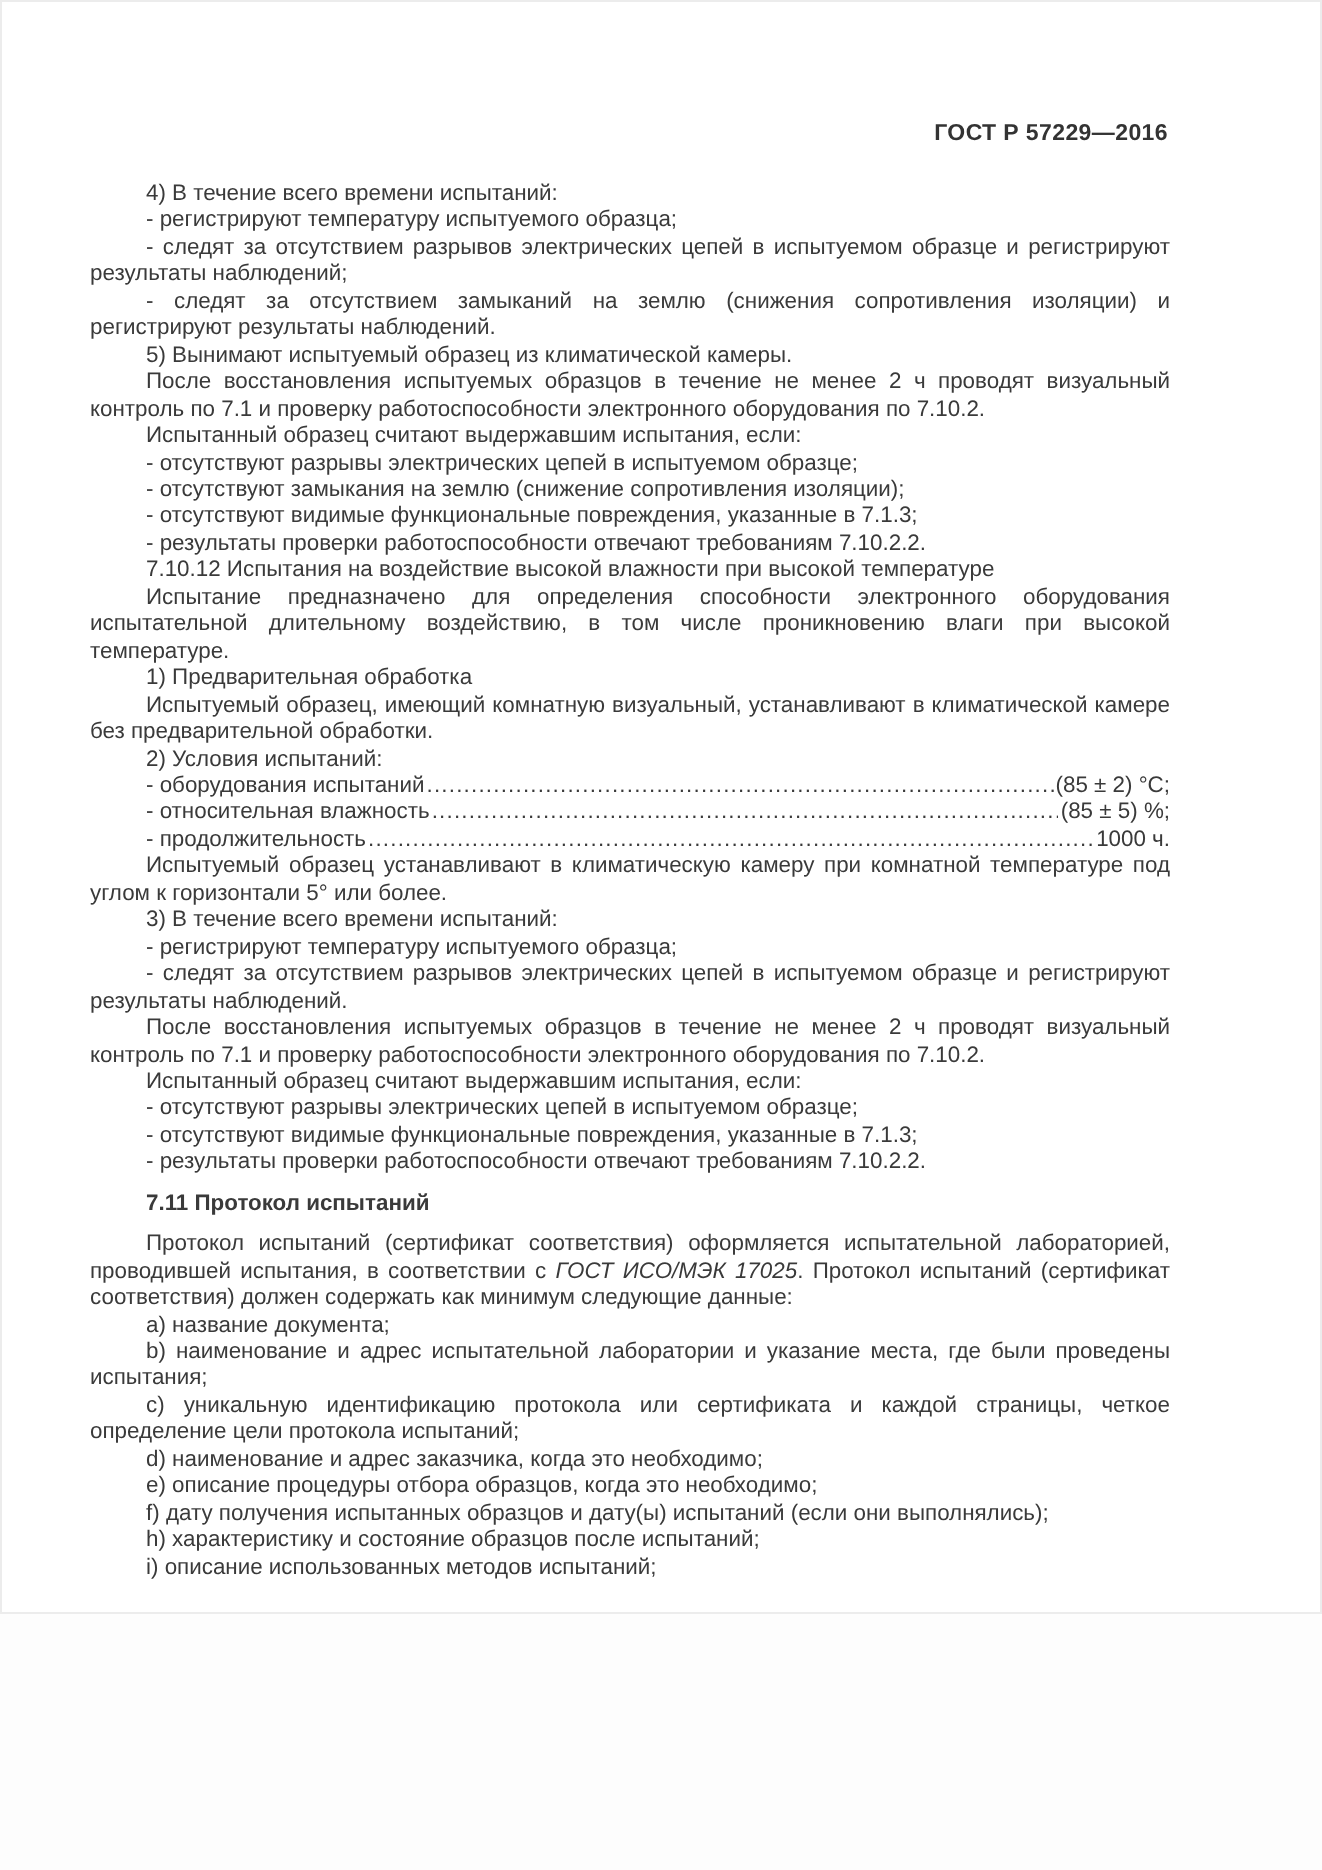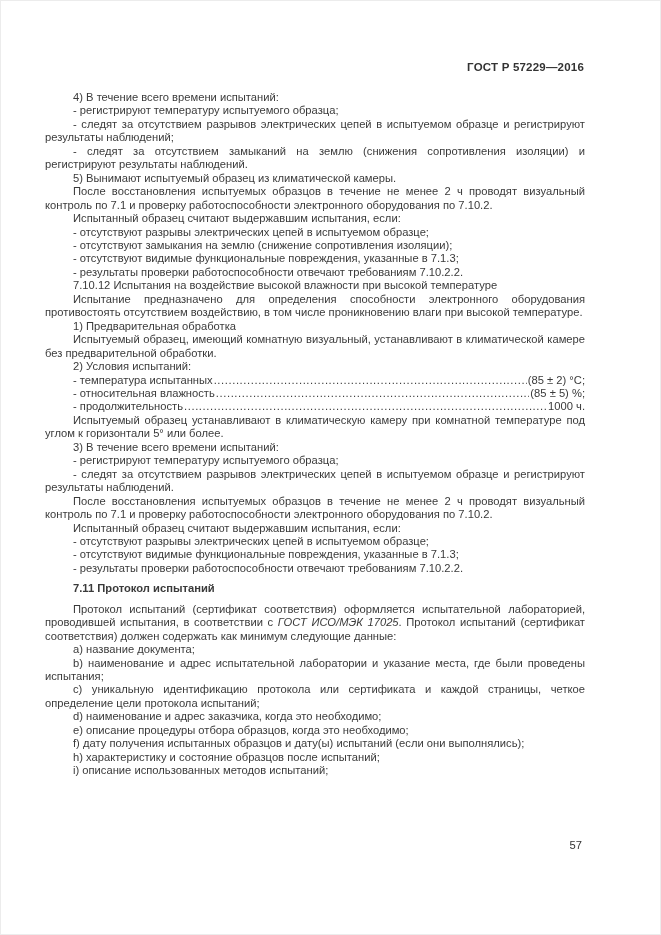--- a/index.html
+++ b/index.html
@@ -4,21 +4,21 @@
 <style>
   html, body { margin: 0; padding: 0; }
   body {
     width: 661px; height: 935px;
     background: #fdfdfd;
     font-family: "Liberation Sans", sans-serif;
     color: #3a3a3a;
   }
   .page {
     position: relative;
-    width: 661px; height: 935px;
+    width: 661px; height: 807px;
     background: #fff;
     box-shadow: inset 0 0 0 1px #ececec;
     overflow: hidden;
   }
   .running-header {
     position: absolute;
     top: 61px; right: 77px;
     font-size: 11.5px;
     font-weight: bold;
     letter-spacing: 0.2px;
@@ -80,27 +80,27 @@
     <p>- следят за отсутствием разрывов электрических цепей в испытуемом образце и регистрируют результаты наблюдений;</p>
     <p>- следят за отсутствием замыканий на землю (снижения сопротивления изоляции) и регистрируют результаты наблюдений.</p>
     <p>5) Вынимают испытуемый образец из климатической камеры.</p>
     <p>После восстановления испытуемых образцов в течение не менее 2 ч проводят визуальный контроль по 7.1 и проверку работоспособности электронного оборудования по 7.10.2.</p>
     <p>Испытанный образец считают выдержавшим испытания, если:</p>
     <p>- отсутствуют разрывы электрических цепей в испытуемом образце;</p>
     <p>- отсутствуют замыкания на землю (снижение сопротивления изоляции);</p>
     <p>- отсутствуют видимые функциональные повреждения, указанные в 7.1.3;</p>
     <p>- результаты проверки работоспособности отвечают требованиям 7.10.2.2.</p>
     <h3>7.10.12 Испытания на воздействие высокой влажности при высокой температуре</h3>
-    <p>Испытание предназначено для определения способности электронного оборудования противостоять отсутствием воздействию, в том числе проникновению влаги при высокой температуре.</p>
+    <p>Испытание предназначено для определения способности электронного оборудования испытательной длительному воздействию, в том числе проникновению влаги при высокой температуре.</p>
     <p>1) Предварительная обработка</p>
     <p>Испытуемый образец, имеющий комнатную визуальный, устанавливают в климатической камере без предварительной обработки.</p>
     <p>2) Условия испытаний:</p>
 
     <div class="leader">
-      <span class="lbl">- температура испытанных</span>
+      <span class="lbl">- оборудования испытаний</span>
       <span class="dots">............................................................................................................................................................................................................................................................................................................</span>
       <span class="val">(85 ± 2) °C;</span>
     </div>
     <div class="leader">
       <span class="lbl">- относительная влажность</span>
       <span class="dots">............................................................................................................................................................................................................................................................................................................</span>
       <span class="val">(85 ± 5) %;</span>
     </div>
     <div class="leader">
       <span class="lbl">- продолжительность</span>

